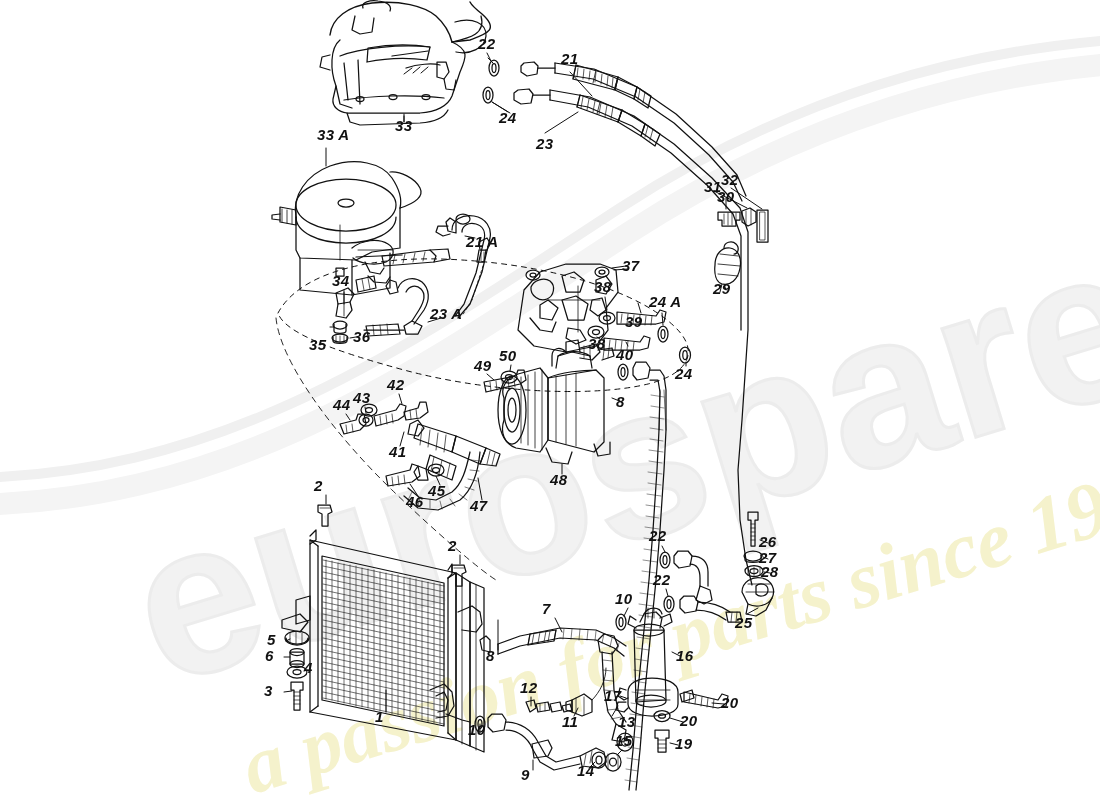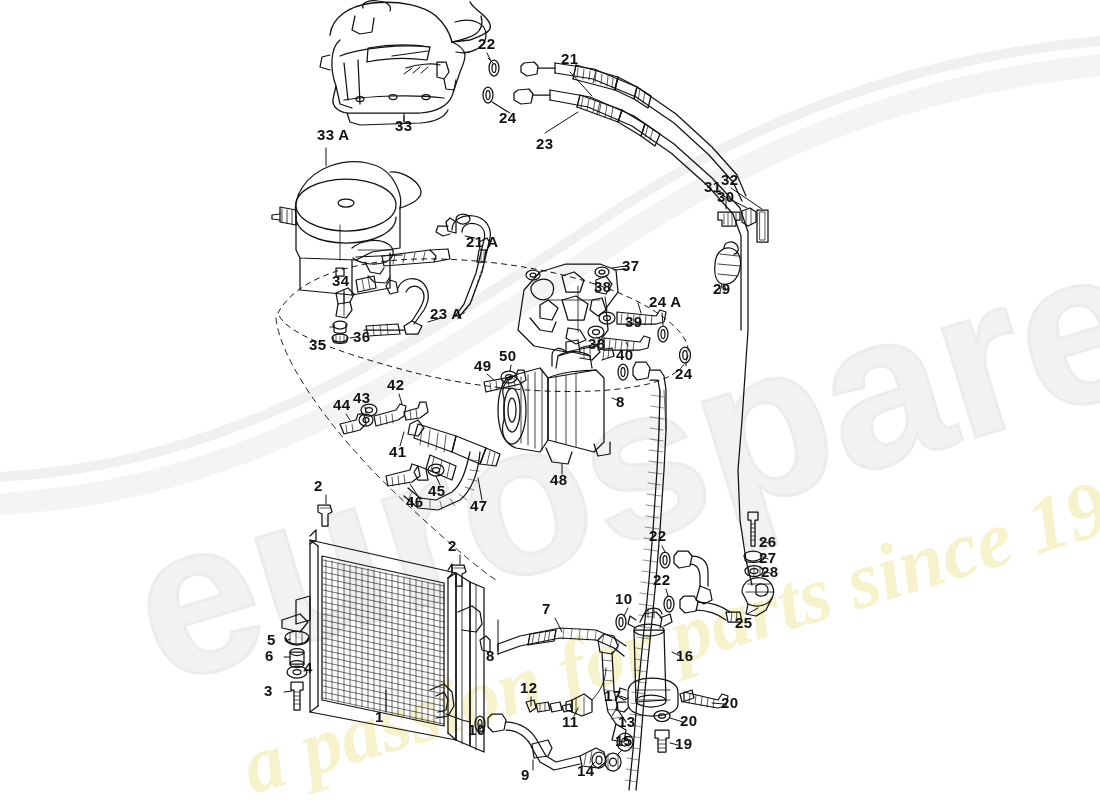--- a/index.html
+++ b/index.html
@@ -1,21 +1,21 @@
 <!DOCTYPE html>
 <html><head>
 <meta charset="utf-8">
 <style>
   html,body{margin:0;padding:0;background:#fff;}
   body{width:1100px;height:800px;overflow:hidden;font-family:"Liberation Sans",sans-serif;}
   #stage{position:relative;width:1100px;height:800px;background:#ffffff;}
   #wm,#art{position:absolute;left:0;top:0;width:1100px;height:800px;}
   #wm{z-index:1;}
   #art{z-index:3;}
-  #labels{position:absolute;left:0;top:0;width:1100px;height:624px;z-index:5;}
+  #labels{position:absolute;left:0;top:0;width:1100px;height:624px;z-index:5;font-style:italic;}
   .lbl{position:absolute;font-family:"Liberation Sans",sans-serif;font-weight:700;
        font-size:15px;color:#111;white-space:nowrap;letter-spacing:.3px;}
 </style>
 </head>
 <body>
 
 <div id="stage">
 
   <svg id="wm" viewBox="0 0 1100 800">
     <defs>

